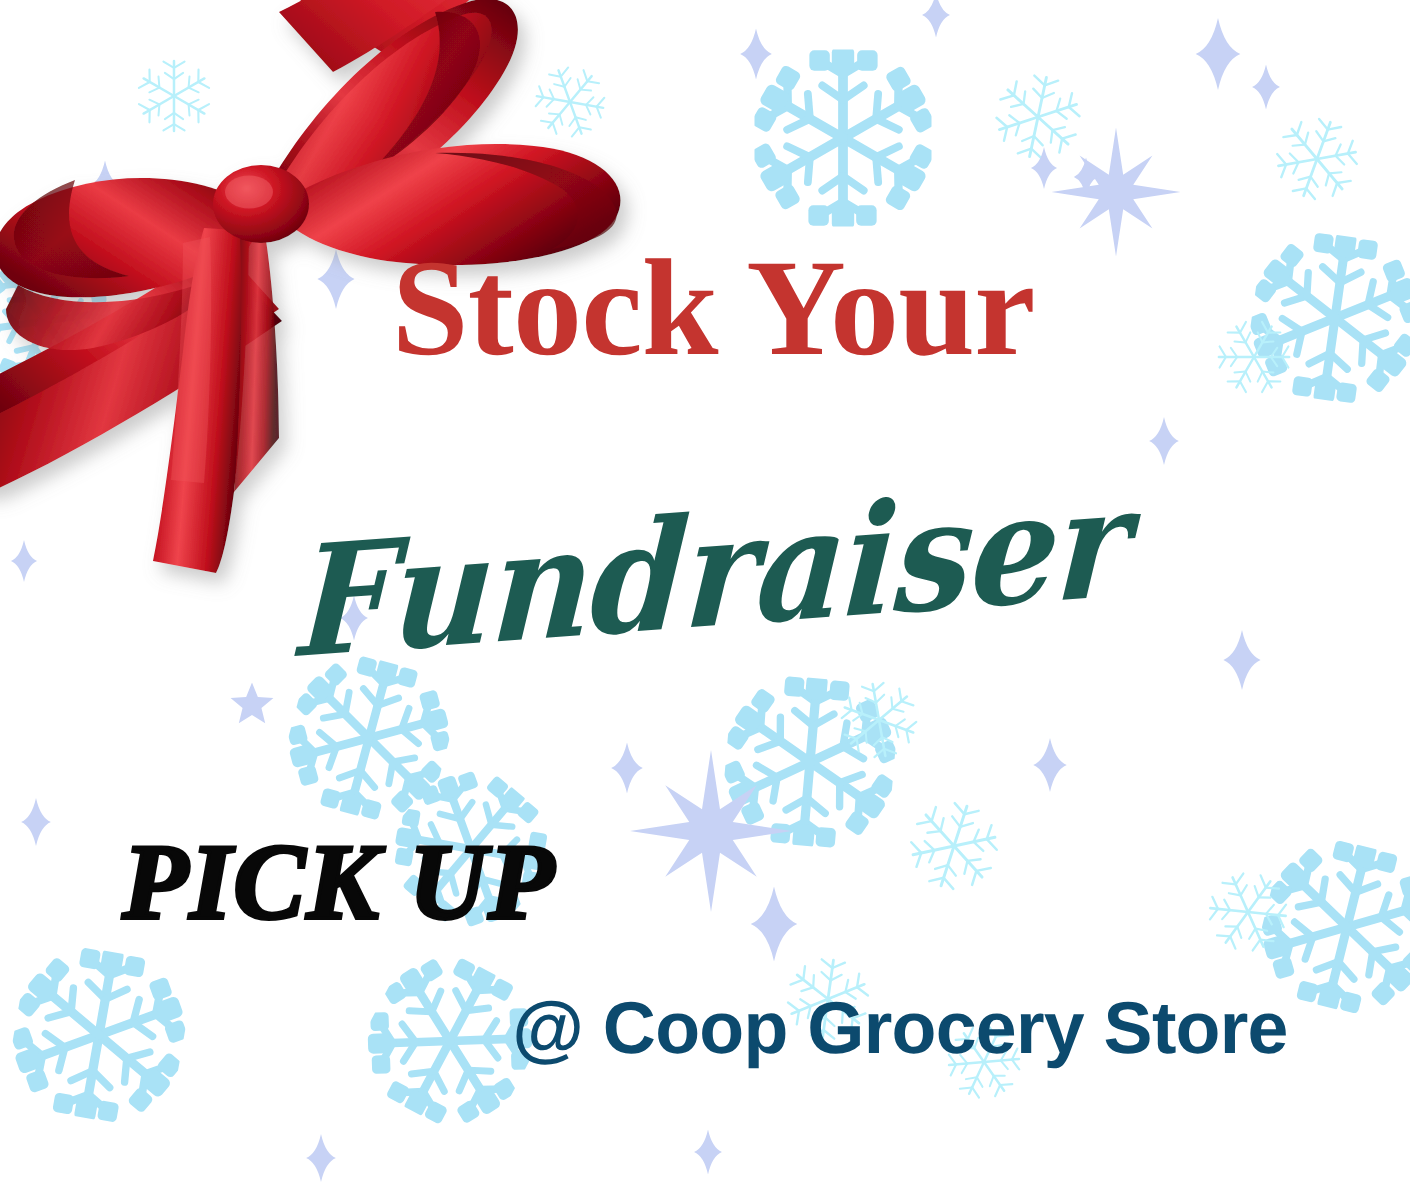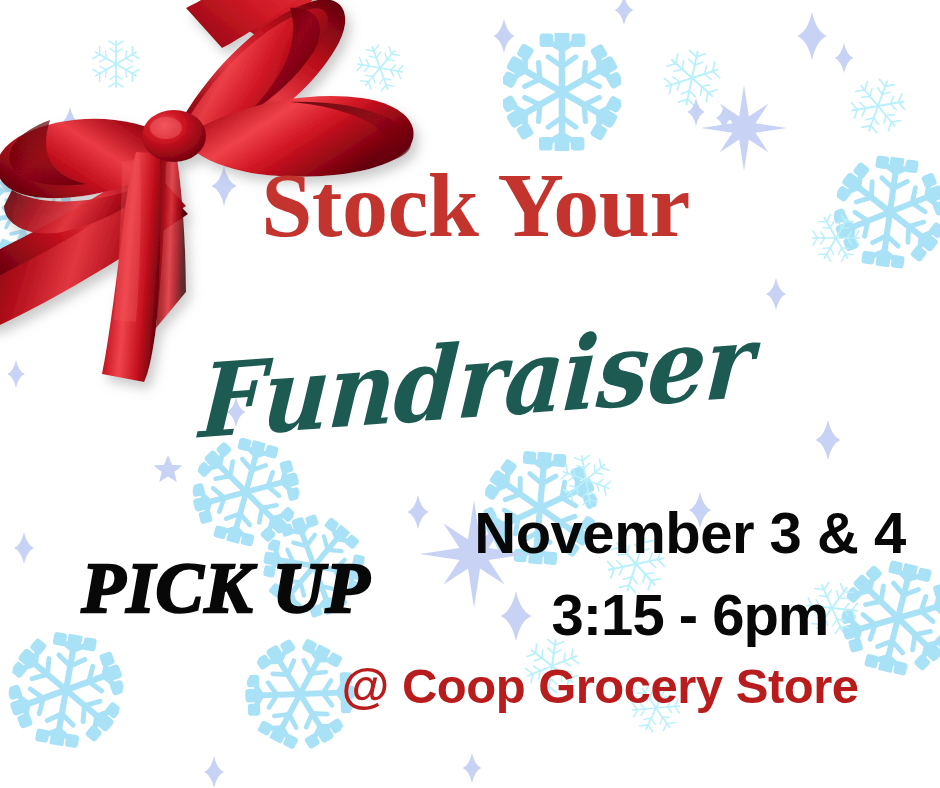--- a/index.html
+++ b/index.html
@@ -1356,20 +1356,16 @@
   <div class="headline" style="color: rgb(196, 52, 47);">
     <span class="l1">Stock Your</span>
   </div>
 
   <div class="script" style="color: rgb(29, 91, 82);">
     <span class="inner">Fundraiser</span>
   </div>
 
   <div class="pickup" style="color: rgb(8, 8, 8); -webkit-text-stroke: 2.5px rgb(8, 8, 8);">PICK UP</div>
 
-  <div class="datetime" style="color: rgb(8, 8, 8);">
-    <span class="dates">November 3 &amp; 4</span>
-    <span class="time">3:15 - 6pm</span>
-  </div>
-
-  <div class="venue" style="color: #b91c1c;">@ Coop Grocery Store</div>
+
+  <div class="venue" style="color: #0c4a6e;">@ Coop Grocery Store</div>
 
 </div>
 
 </body></html>

